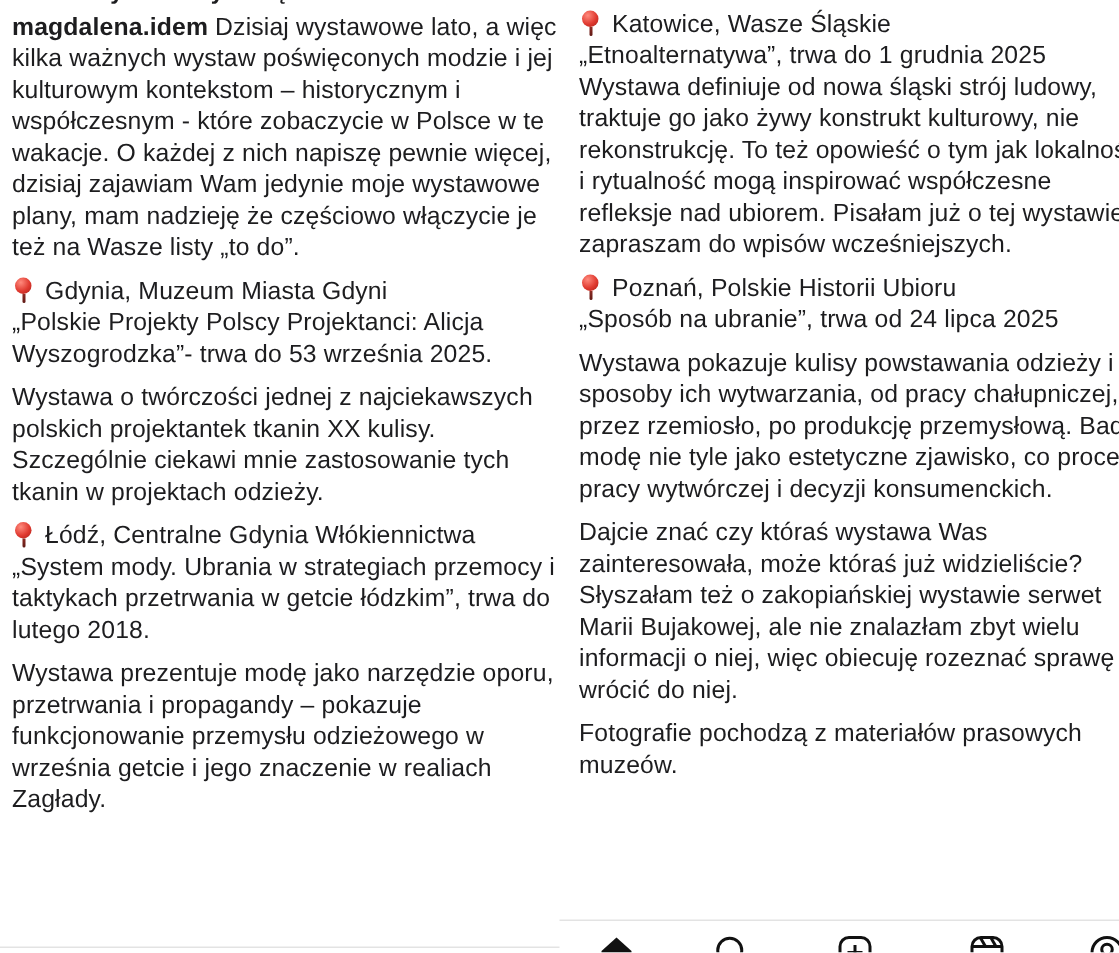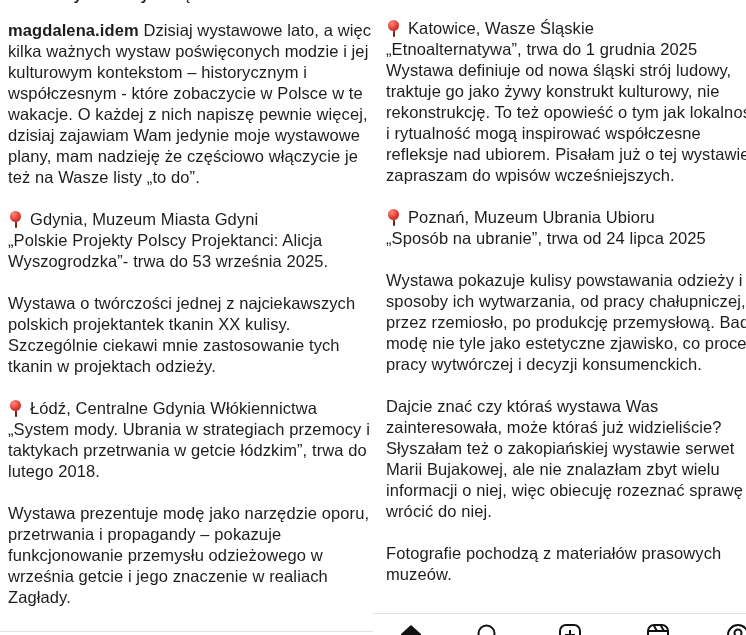--- a/index.html
+++ b/index.html
@@ -8,22 +8,22 @@
     background:#ffffff;color:#1d1d1f;
     font-family:"Liberation Sans","DejaVu Sans",sans-serif;
     font-size:16.5px;line-height:21px;letter-spacing:.1px;
   }
   .col{position:absolute;top:0;height:635px;width:373px;overflow:hidden;}
   .col-left{left:0;}
   .col-right{left:373px;}
   .inner{position:relative;}
   .col-left .inner{padding:8px 0 0 8px;width:372px;}
   .col-right .inner{padding:6px 0 0 13px;width:380px;}
-  .block{margin-top:21px;}
-  .block.tight{margin-top:12px;}
+  .block{margin-top:8px;}
+  .block.tight{margin-top:0;}
   .bold{font-weight:700;}
   
   .likes-header{position:absolute;left:0;top:-15px;width:373px;height:22px;white-space:nowrap;}
   .likes-text{position:absolute;left:36px;top:-1px;font-weight:700;font-size:15.5px;color:#1d1d1f;}
   
   .pin{display:inline-block;width:13px;height:17px;position:relative;margin:0 7px 0 2px;vertical-align:-3px;}
   .pin::before{content:"";position:absolute;left:0;top:0;width:11px;height:11px;border-radius:50%;
     background:radial-gradient(circle at 35% 30%,#ff8a7d,#e03a30 55%,#a81d16);}
   .pin::after{content:"";position:absolute;left:4.5px;top:10.5px;width:2px;height:6px;
     background:linear-gradient(#8c2b24,#5f1a15);border-radius:0 0 1px 1px;}
@@ -70,21 +70,21 @@
 
   <div class="col col-right">
     <div class="inner">
       <div class="block tight">
         <div><span class="pin"></span><span>Katowice, Wasze Śląskie</span></div>
         <div>„Etnoalternatywa”, trwa do 1 grudnia 2025</div>
         <div>Wystawa definiuje od nowa śląski strój ludowy, traktuje go jako żywy konstrukt kulturowy, nie rekonstrukcję. To też opowieść o tym jak lokalność i rytualność mogą inspirować współczesne refleksje nad ubiorem. Pisałam już o tej wystawie, zapraszam do wpisów wcześniejszych.</div>
       </div>
 
       <div class="block">
-        <div><span class="pin"></span><span>Poznań, Muzeum Ubrania Ubioru</span></div>
+        <div><span class="pin"></span><span>Poznań, Polskie Historii Ubioru</span></div>
         <div>„Sposób na ubranie”, trwa od 24 lipca 2025</div>
       </div>
 
       <div class="block">Wystawa pokazuje kulisy powstawania odzieży i sposoby ich wytwarzania, od pracy chałupniczej, przez rzemiosło, po produkcję przemysłową. Bada modę nie tyle jako estetyczne zjawisko, co proces pracy wytwórczej i decyzji konsumenckich.</div>
 
       <div class="block">Dajcie znać czy któraś wystawa Was zainteresowała, może któraś już widzieliście? Słyszałam też o zakopiańskiej wystawie serwet Marii Bujakowej, ale nie znalazłam zbyt wielu informacji o niej, więc obiecuję rozeznać sprawę j wrócić do niej.</div>
 
       <div class="block">Fotografie pochodzą z materiałów prasowych muzeów.</div>
     </div>
   </div>

